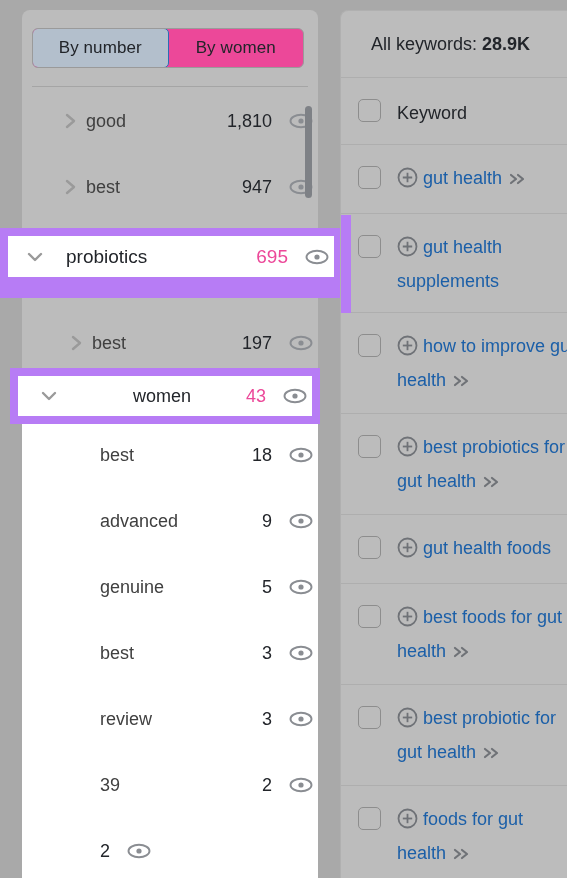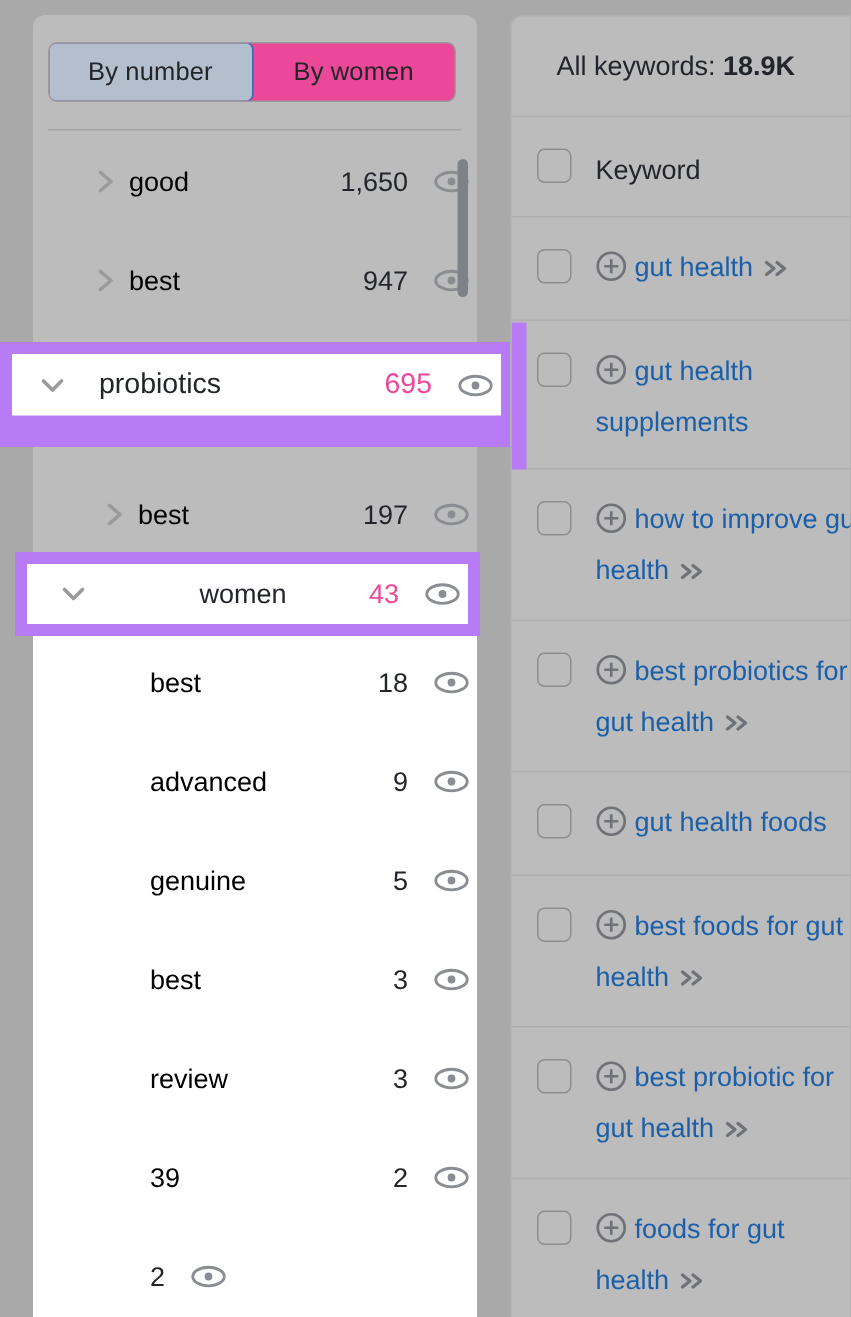--- a/index.html
+++ b/index.html
@@ -82,21 +82,21 @@
     width: 30px;
     display: flex;
     align-items: center;
     justify-content: center;
     flex: none;
     color: #9a9a9a;
   }
   .row .label {
     flex: 1;
     font-size: 18px;
-    color: #000000;
+    color: #404040;
   }
   .row .count {
     font-size: 18px;
     color: #22252a;
     text-align: right;
     padding-right: 12px;
     white-space: nowrap;
   }
   .row .eye {
     width: 34px;
@@ -241,21 +241,21 @@
 
     <div class="toplist">
 
       <div class="row grey lvl1">
         <span class="chev">
           <svg width="12" height="18" viewBox="0 0 12 18">
               <polyline points="2,3 9,9 2,15" fill="none" stroke="#9a9a9a" stroke-width="2.4" stroke-linecap="round" stroke-linejoin="round"></polyline>
             </svg>
         </span>
         <span class="label">good</span>
-        <span class="count">1,650</span>
+        <span class="count">1,810</span>
         <span class="eye">
           <svg width="24" height="16" viewBox="0 0 24 16">
               <ellipse cx="12" cy="8" rx="10.5" ry="6.2" fill="none" stroke="#8a8d92" stroke-width="1.9"></ellipse>
               <circle cx="12" cy="8" r="2.6" fill="#8a8d92"></circle>
             </svg>
         </span>
       </div>
 
       <div class="row grey lvl1">
         <span class="chev">
@@ -398,21 +398,21 @@
           <ellipse cx="12" cy="8" rx="10.5" ry="6.2" fill="none" stroke="#8a8d92" stroke-width="1.9"></ellipse>
           <circle cx="12" cy="8" r="2.6" fill="#8a8d92"></circle>
         </svg>
     </span>
   </div>
 
   <div class="right-panel">
 
     <div class="rp-header">
       <span>All keywords: </span>
-        <b>18.9K</b>
+        <b>28.9K</b>
     </div>
 
     <div class="kw-row">
       <div class="kw-check">
         <div class="cbox"></div>
       </div>
       <div class="kw-body header-label">Keyword</div>
     </div>
 
     <div class="kw-row">

